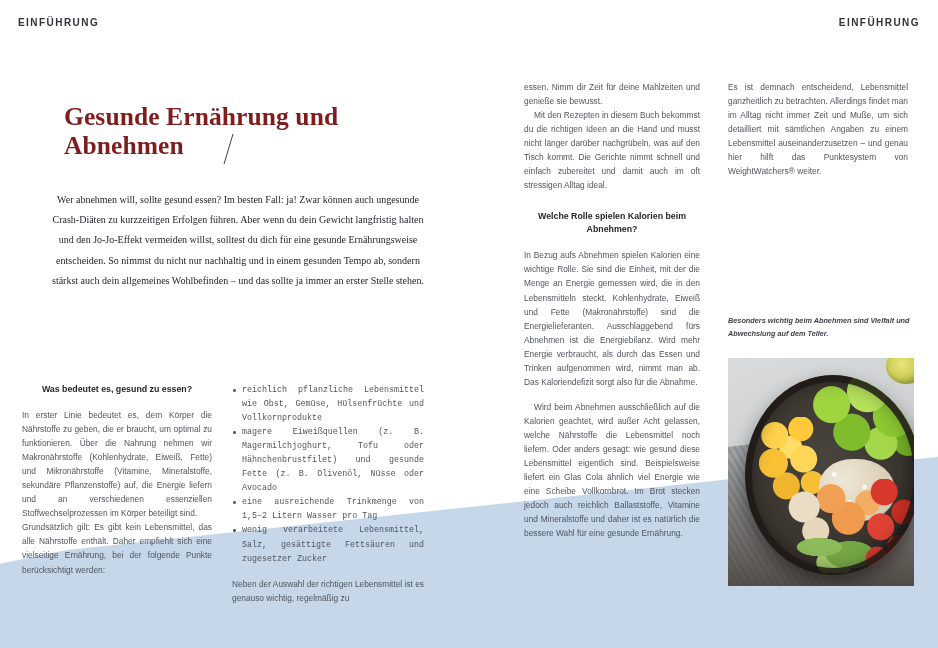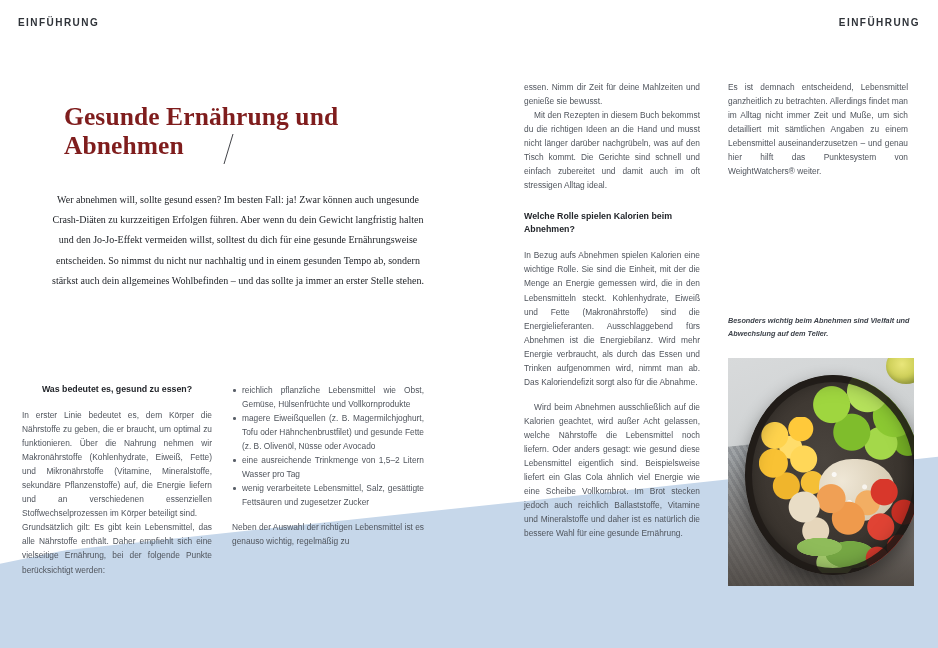--- a/index.html
+++ b/index.html
@@ -102,40 +102,41 @@
   .col p { margin: 0; }
   .col p + p { margin-top: 0px; }
   .col .indent { text-indent: 10px; }
   .col .gap { margin-top: 11px; }
 
   .col-head {
     font-weight: bold;
     font-size: 8.8px;
     color: #23262b;
     line-height: 13px;
-    text-align: left;
+    text-align: center;
     margin-bottom: 12px;
   }
   .col-head.left-head { text-align: center; }
 
   .c1 { left: 22px;  top: 383px; width: 190px; }
   .c2 { left: 232px; top: 383px; width: 192px; }
   .c3 { left: 524px; top: 80px;  width: 176px; }
   .c4 { left: 728px; top: 80px;  width: 180px; }
 
   ul.bullets {
     list-style: none;
     margin: 0;
     padding: 0;
   }
   ul.bullets li {
     position: relative;
     padding-left: 10px;
     margin-bottom: 0px;
     text-align: justify;
+    font-family: Liberation Mono, monospace;
   }
   ul.bullets li::before {
     content: "";
     position: absolute;
     left: 1px;
     top: 6px;
     width: 2.6px;
     height: 2.6px;
     border-radius: 50%;
     background: #5a6069;
@@ -303,21 +304,21 @@
         <li>reichlich pflanzliche Lebensmittel wie Obst, Gemüse, Hülsenfrüchte und Vollkornprodukte</li>
         <li>magere Eiweißquellen (z. B. Magermilchjoghurt, Tofu oder Hähnchenbrustfilet) und gesunde Fette (z. B. Olivenöl, Nüsse oder Avocado</li>
         <li>eine ausreichende Trinkmenge von 1,5–2 Litern Wasser pro Tag</li>
         <li>wenig verarbeitete Lebensmittel, Salz, gesättigte Fettsäuren und zugesetzer Zucker</li>
       </ul>
       <p class="gap">Neben der Auswahl der richtigen Lebensmittel ist es genauso wichtig, regelmäßig zu</p>
     </div>
 
     <div class="col c3">
       <p>essen. Nimm dir Zeit für deine Mahlzeiten und genieße sie bewusst.</p>
-      <p class="indent">Mit den Rezepten in diesem Buch bekommst du die richtigen Ideen an die Hand und musst nicht länger darüber nachgrübeln, was auf den Tisch kommt. Die Gerichte sind schnell und einfach zubereitet und damit auch im oft stressigen Alltag ideal.</p>
+      <p class="indent">Mit den Rezepten in diesem Buch bekommst du die richtigen Ideen an die Hand und musst nicht länger darüber nachgrübeln, was auf den Tisch kommt. Die Gerichte nimmt schnell und einfach zubereitet und damit auch im oft stressigen Alltag ideal.</p>
       <div class="col-head" style="margin-top:18px;">Welche Rolle spielen Kalorien beim Abnehmen?</div>
       <p>In Bezug aufs Abnehmen spielen Kalorien eine wichtige Rolle. Sie sind die Einheit, mit der die Menge an Energie gemessen wird, die in den Lebensmitteln steckt. Kohlenhydrate, Eiweiß und Fette (Makronährstoffe) sind die Energielieferanten. Ausschlaggebend fürs Abnehmen ist die Energiebilanz. Wird mehr Energie verbraucht, als durch das Essen und Trinken aufgenommen wird, nimmt man ab. Das Kaloriendefizit sorgt also für die Abnahme.</p>
       <p class="indent gap">Wird beim Abnehmen ausschließlich auf die Kalorien geachtet, wird außer Acht gelassen, welche Nährstoffe die Lebensmittel noch liefern. Oder anders gesagt: wie gesund diese Lebensmittel eigentlich sind. Beispielsweise liefert ein Glas Cola ähnlich viel Energie wie eine Scheibe Vollkornbrot. Im Brot stecken jedoch auch reichlich Ballaststoffe, Vitamine und Mineralstoffe und daher ist es natürlich die bessere Wahl für eine gesunde Ernährung.</p>
     </div>
 
     <div class="col c4">
       <p>Es ist demnach entscheidend, Lebensmittel ganzheitlich zu betrachten. Allerdings findet man im Alltag nicht immer Zeit und Muße, um sich detailliert mit sämtlichen Angaben zu einem Lebensmittel auseinanderzusetzen – und genau hier hilft das Punktesystem von WeightWatchers® weiter.</p>
     </div>
 
     <div class="caption">Besonders wichtig beim Abnehmen sind Vielfalt und Abwechslung auf dem Teller.</div>

